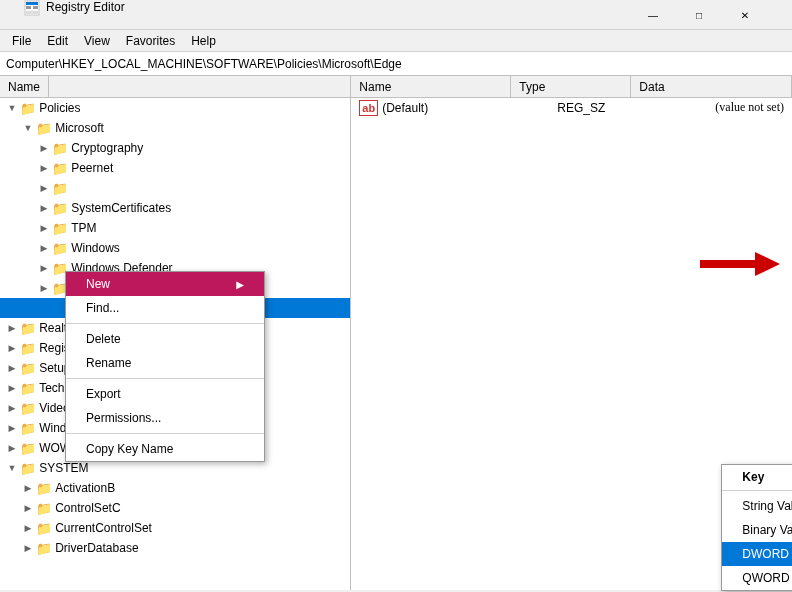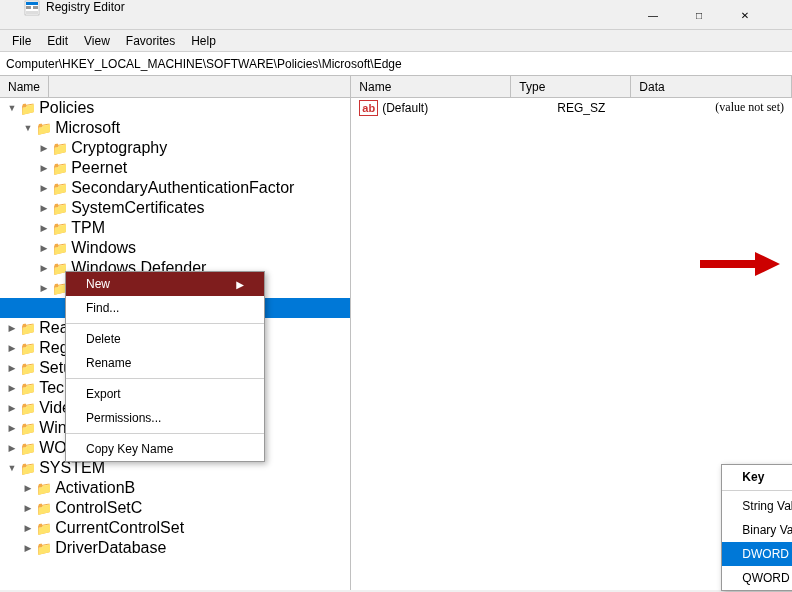--- a/index.html
+++ b/index.html
@@ -144,42 +144,42 @@
       font-size: 9px;
       color: #666;
       flex-shrink: 0;
     }
     .folder-icon {
       color: #dcb000;
       margin-right: 3px;
       font-size: 13px;
       flex-shrink: 0;
     }
-    .tree-label { font-size: 16px; }
+    .tree-label { font-size: 12px; }
 
     
     .context-menu {
       position: absolute;
       left: 65px;
       top: 195px;
       background: #fff;
       border: 1px solid #999;
       box-shadow: 2px 2px 6px rgba(0,0,0,0.3);
       width: 200px;
       z-index: 100;
       font-size: 12px;
     }
     .ctx-item {
       padding: 5px 20px;
       cursor: pointer;
       display: flex;
       align-items: center;
       justify-content: space-between;
     }
-    .ctx-item.highlighted { background: #7f1d1d; color: white; }
+    .ctx-item.highlighted { background: #be185d; color: white; }
     .ctx-separator {
       height: 1px;
       background: #d0d0d0;
       margin: 3px 0;
     }
     .ctx-arrow { font-size: 10px; }
 
     
     .submenu {
       position: absolute;
@@ -284,21 +284,20 @@
 
       <div class="tree-item" style="padding-left:36px;">
         <span class="expand-icon">▶</span>
         <span class="folder-icon">📁</span>
         <span class="tree-label">Peernet</span>
       </div>
 
       <div class="tree-item" style="padding-left:36px;">
         <span class="expand-icon">▶</span>
         <span class="folder-icon">📁</span>
-        <span class="tree-label">SecondaryAuthenticationFactor</span>
       </div>
 
       <div class="tree-item" style="padding-left:36px;">
         <span class="expand-icon">▶</span>
         <span class="folder-icon">📁</span>
         <span class="tree-label">SystemCertificates</span>
       </div>
 
       <div class="tree-item" style="padding-left:36px;">
         <span class="expand-icon">▶</span>

